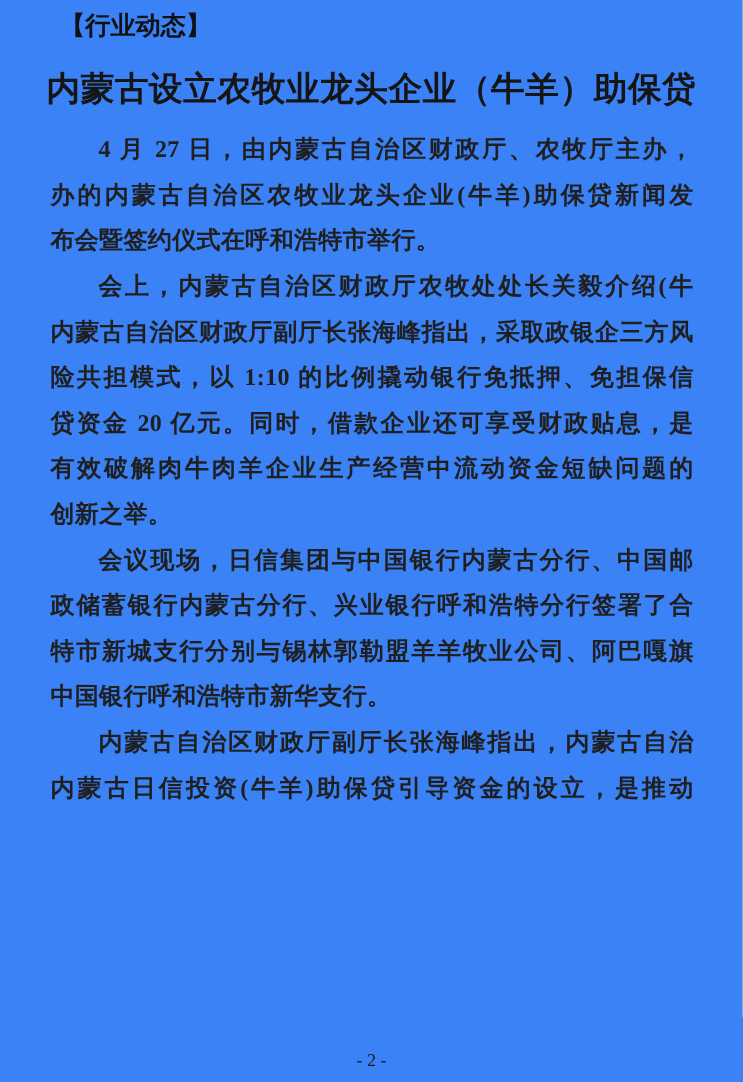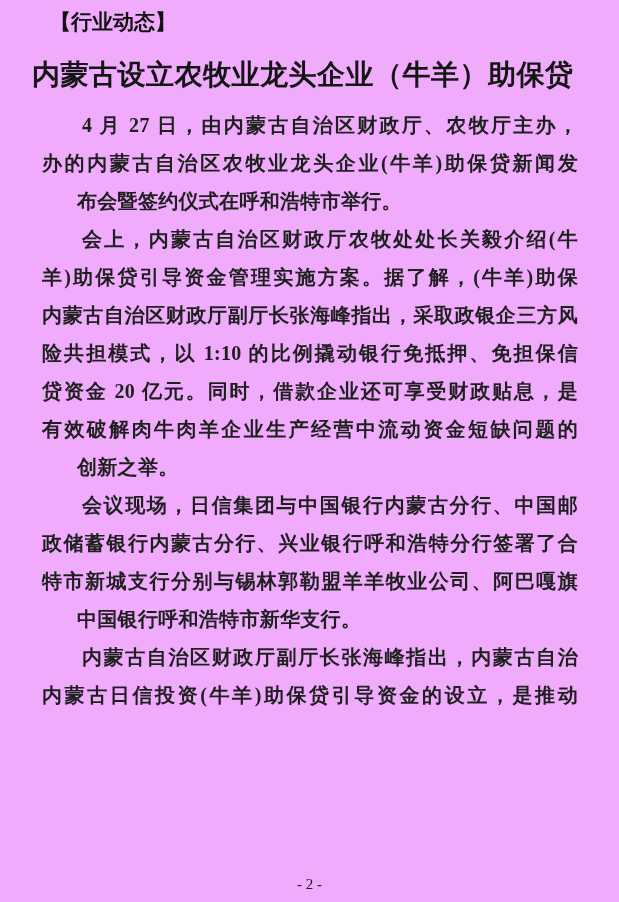--- a/index.html
+++ b/index.html
@@ -4,41 +4,40 @@
 <style>
   html, body {
     margin: 0;
     padding: 0;
     background: #ffffff;
   }
   .page {
     position: relative;
     width: 619px;
     height: 902px;
-    background: #f0abfc;
+    background: #3b82f6;
     overflow: hidden;
     font-family: "Liberation Serif", "DejaVu Serif", serif;
     color: #1f1f1f;
   }
   .section-header {
     margin: 8px 0 0 50px;
     font-family: "Liberation Sans", "DejaVu Sans", sans-serif;
     font-weight: bold;
     font-size: 21px;
     line-height: 28px;
     color: #111111;
   }
   .title-block {
     margin-top: 12px;
-    text-align: left;
+    text-align: center;
     font-weight: bold;
     font-size: 28px;
     color: #151515;
     letter-spacing: 0.5px;
-    padding-left: 32px;
   }
   .title-line {
     height: 54px;
     line-height: 54px;
   }
   .article {
     margin: 4px 41px 0 42px;
     font-weight: bold;
   }
   .bodyline {
@@ -50,21 +49,20 @@
     text-justify: inter-character;
     letter-spacing: 0.3px;
     white-space: nowrap;
     overflow: visible;
   }
   .bodyline.pfirst {
     text-indent: 2em;
   }
   .bodyline.plast {
     text-align-last: left;
-    margin-left: 35px;
   }
   .page-footer {
     position: absolute;
     top: 874px;
     left: 0;
     width: 100%;
     text-align: center;
     font-size: 15px;
     line-height: 20px;
     color: #1a1a1a;
@@ -80,21 +78,20 @@
 
   <div class="title-block">
     <div class="title-line">内蒙古设立农牧业龙头企业（牛羊）助保贷</div>
   </div>
 
   <div class="article">
       <div class="bodyline pfirst">4 月 27 日，由内蒙古自治区财政厅、农牧厅主办，</div>
       <div class="bodyline">办的内蒙古自治区农牧业龙头企业(牛羊)助保贷新闻发</div>
       <div class="bodyline plast">布会暨签约仪式在呼和浩特市举行。</div>
       <div class="bodyline pfirst">会上，内蒙古自治区财政厅农牧处处长关毅介绍(牛</div>
-      <div class="bodyline">羊)助保贷引导资金管理实施方案。据了解，(牛羊)助保</div>
       <div class="bodyline">内蒙古自治区财政厅副厅长张海峰指出，采取政银企三方风</div>
       <div class="bodyline">险共担模式，以 1:10 的比例撬动银行免抵押、免担保信</div>
       <div class="bodyline">贷资金 20 亿元。同时，借款企业还可享受财政贴息，是</div>
       <div class="bodyline">有效破解肉牛肉羊企业生产经营中流动资金短缺问题的</div>
       <div class="bodyline plast">创新之举。</div>
       <div class="bodyline pfirst">会议现场，日信集团与中国银行内蒙古分行、中国邮</div>
       <div class="bodyline">政储蓄银行内蒙古分行、兴业银行呼和浩特分行签署了合</div>
       <div class="bodyline">特市新城支行分别与锡林郭勒盟羊羊牧业公司、阿巴嘎旗</div>
       <div class="bodyline plast">中国银行呼和浩特市新华支行。</div>
       <div class="bodyline pfirst">内蒙古自治区财政厅副厅长张海峰指出，内蒙古自治</div>

